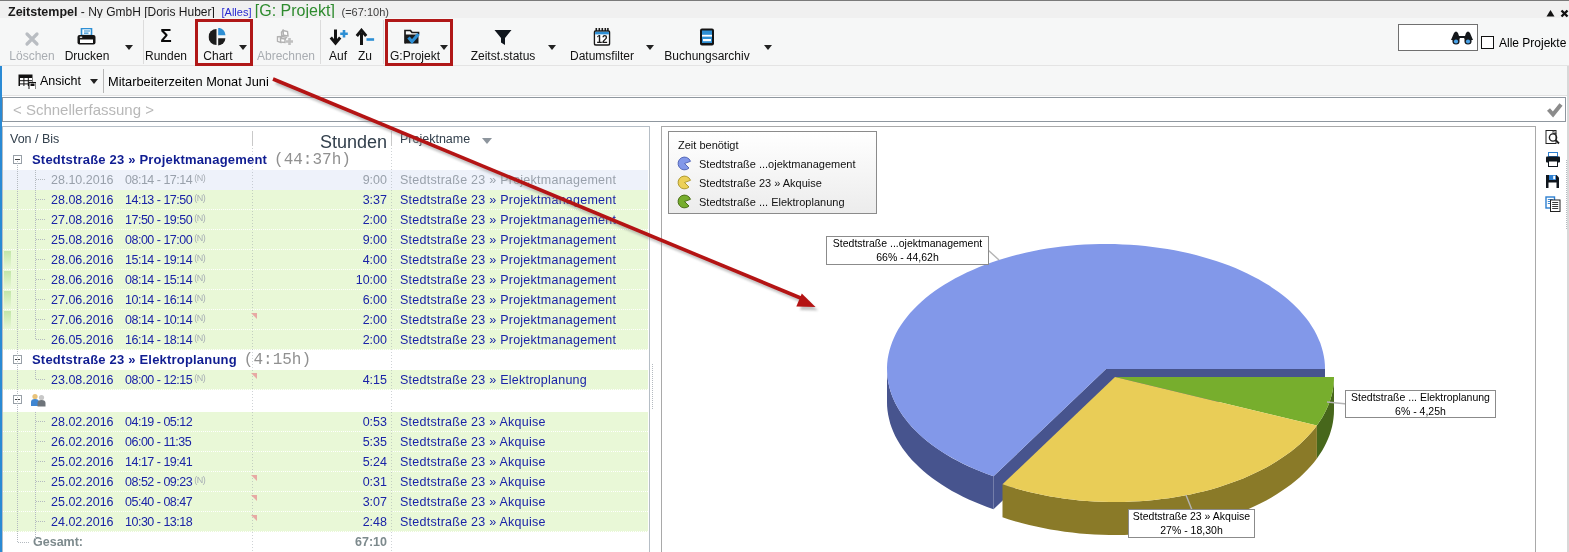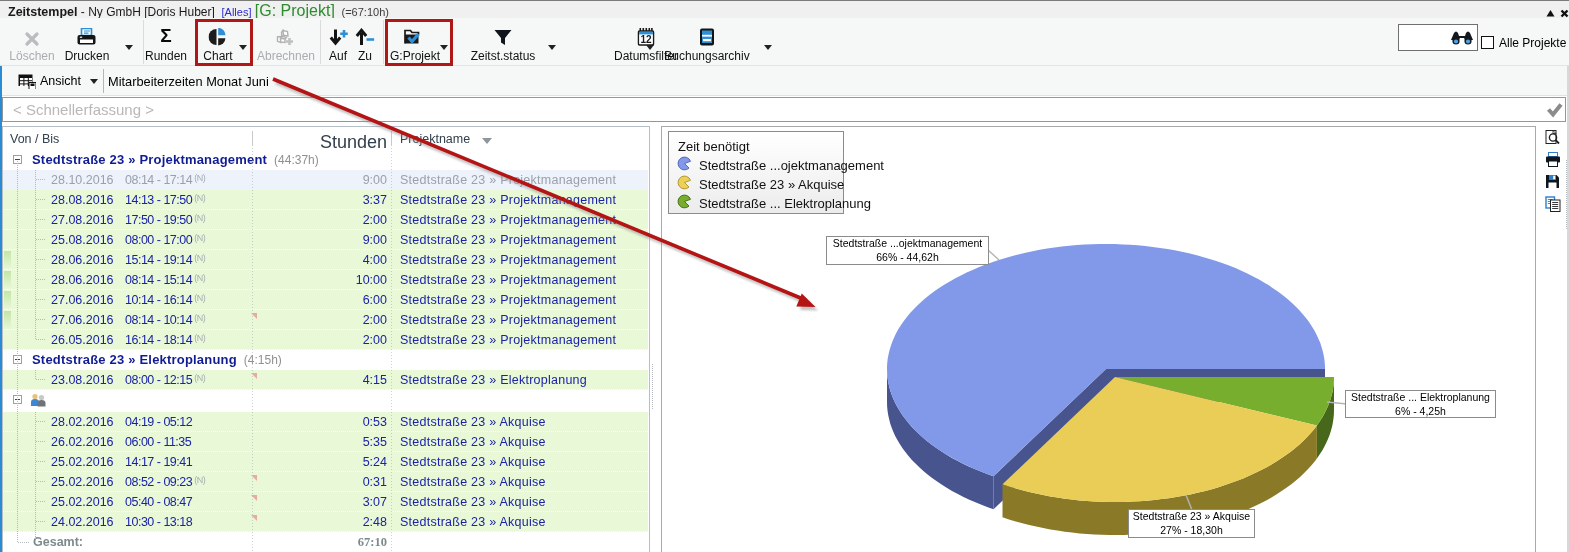--- a/index.html
+++ b/index.html
@@ -22,29 +22,29 @@
 .cell{position:absolute;top:0;height:20px;line-height:20px;white-space:nowrap;}
 .navy{color:#1a23a7;}
 .gray{color:#99a1ab;}
 .date{left:48px;}
 .time{left:122px;letter-spacing:-0.5px;}
 .nn{font-size:9px;color:#a7adb4;position:relative;top:-3px;}
 .stq{right:261px;width:100px;text-align:right;}
 .prj{left:397px;letter-spacing:0.25px;}
 .grp{position:absolute;left:0;width:648px;height:20px;line-height:20px;}
 .grp b{color:#101d92;font-size:13px;letter-spacing:0.2px;}
-.grp .hrs{color:#909090;font-size:12px;}
+.grp .hrs{color:#909090;font-size:16px;font-family:Liberation Mono, monospace;}
 .expbox{position:absolute;left:9.5px;top:5px;width:9px;height:9px;border:1px solid #98a0a8;background:#fff;}
 .expbox:after{content:"";position:absolute;left:1px;top:3px;width:5px;height:1px;background:#444;}
 .colsep{position:absolute;top:21px;width:1px;height:404px;background-image:linear-gradient(rgba(150,158,166,0.45) 1px,transparent 1px);background-size:1px 3px;}
 .tri{position:absolute;width:0;height:0;border-top:6px solid #e7aaa4;border-left:6px solid transparent;}
 .dotv{position:absolute;width:1px;background-image:linear-gradient(#b4bac0 1px,transparent 1px);background-size:1px 2px;}
 .doth{position:absolute;height:1px;background-image:linear-gradient(90deg,#b4bac0 1px,transparent 1px);background-size:2px 1px;}
 #chartpanel{position:absolute;left:661px;top:126px;width:875px;height:426px;border:1px solid #a9a9a9;border-bottom:none;background:#fff;}
-#legend{position:absolute;left:668px;top:131px;width:176px;height:83px;border:1px solid #8b8b8b;background:linear-gradient(#ffffff,#ececec);font-size:13px;color:#111;}
+#legend{position:absolute;left:668px;top:131px;width:209px;height:83px;border:1px solid #8b8b8b;background:linear-gradient(#ffffff,#ececec);font-size:11px;color:#111;}
 .lgrow{position:absolute;left:9px;white-space:nowrap;}
 .lgico{position:absolute;left:8px;width:15px;height:15px;}
 .clabel{position:absolute;border:1px solid #8b8b8b;background:#fff;font-size:10.5px;line-height:13.5px;text-align:center;color:#000;z-index:5;white-space:nowrap;}
 </style></head>
 <body>
 <div id="titlebar"></div>
 <div id="titletext"><b style="font-size:12.5px">Zeitstempel</b> - Ny GmbH [Doris Huber]&nbsp; <span style="color:#2a2ad0;font-size:11px">[Alles]</span> <span style="color:#2e8b2e;font-size:16px">[G: Projekt]</span>&nbsp; <span style="color:#3c3c3c;font-size:11px">(=67:10h)</span></div>
 <div class="abs" style="left:1546px;top:4px;"><svg width="9" height="9">
       <polygon points="4.5,1 8.5,7.5 0.5,7.5" fill="#111"></polygon>
     </svg></div>
@@ -123,21 +123,21 @@
     <div class="lbl">G:Projekt</div>
   </div>
 <div class="drop" style="left:440px;top:45px;"></div>
 <div class="tbtn" style="left:468px;top:20px;width:70px;height:44px;">
     <svg class="abs" style="left:50%;transform:translateX(-50%);top:9px;" width="19" height="17">
       <path d="M1,1 h17 l-6.5,8 v7 l-4,-2.5 v-4.5 Z" fill="#10161d"></path>
     </svg>
     <div class="lbl">Zeitst.status</div>
   </div>
 <div class="drop" style="left:548px;top:45px;"></div>
-<div class="tbtn" style="left:566px;top:20px;width:72px;height:44px;margin-left:44px;">
+<div class="tbtn" style="left:566px;top:20px;width:72px;height:44px;">
     <svg class="abs" style="left:50%;transform:translateX(-50%);top:8px;" width="17" height="18">
       <g fill="#1a1a1a">
         <rect x="2" y="0" width="1.6" height="3.5"></rect>
         <rect x="5" y="0" width="1.6" height="3.5"></rect>
         <rect x="8" y="0" width="1.6" height="3.5"></rect>
         <rect x="11" y="0" width="1.6" height="3.5"></rect>
         <rect x="13.6" y="0" width="1.6" height="3.5"></rect>
       </g>
       <rect x="0.8" y="3" width="15.4" height="14" rx="1.5" fill="#fff" stroke="#1a1a1a" stroke-width="1.6"></rect>
       <rect x="1.6" y="3.8" width="13.8" height="2.6" fill="#2e8fd4"></rect>
@@ -308,21 +308,21 @@
 <div class="cell navy prj">Stedtstraße 23 » Akquise</div>
     </div>
 <div class="row grn" style="top:385px;">
 <div class="cell navy date">24.02.2016</div>
 <div class="cell navy time">10:30 - 13:18</div>
 <div class="cell navy stq">2:48</div>
 <div class="cell navy prj">Stedtstraße 23 » Akquise</div>
     </div>
 <div class="abs" style="top:405px;left:0;width:645px;height:21px;">
 <div class="cell" style="left:30px;font-weight:bold;color:#7d8a8d;">Gesamt:</div>
-<div class="cell stq" style="font-weight:bold;color:#7d8a8d;font-family:Liberation Serif, serif;">67:10</div>
+<div class="cell stq" style="font-weight:bold;color:#7d8a8d;">67:10</div>
     </div>
 <div class="colsep" style="left:249px;"></div>
 <div class="colsep" style="left:388px;"></div>
 <div class="dotv" style="left:13.5px;top:34px;height:382px;"></div>
 <div class="dotv" style="left:31.5px;top:43px;height:170px;"></div>
 <div class="doth" style="left:32.5px;top:52px;width:10px;"></div>
 <div class="doth" style="left:32.5px;top:72px;width:10px;"></div>
 <div class="doth" style="left:32.5px;top:92px;width:10px;"></div>
 <div class="doth" style="left:32.5px;top:112px;width:10px;"></div>
 <div class="doth" style="left:32.5px;top:132px;width:10px;"></div>

